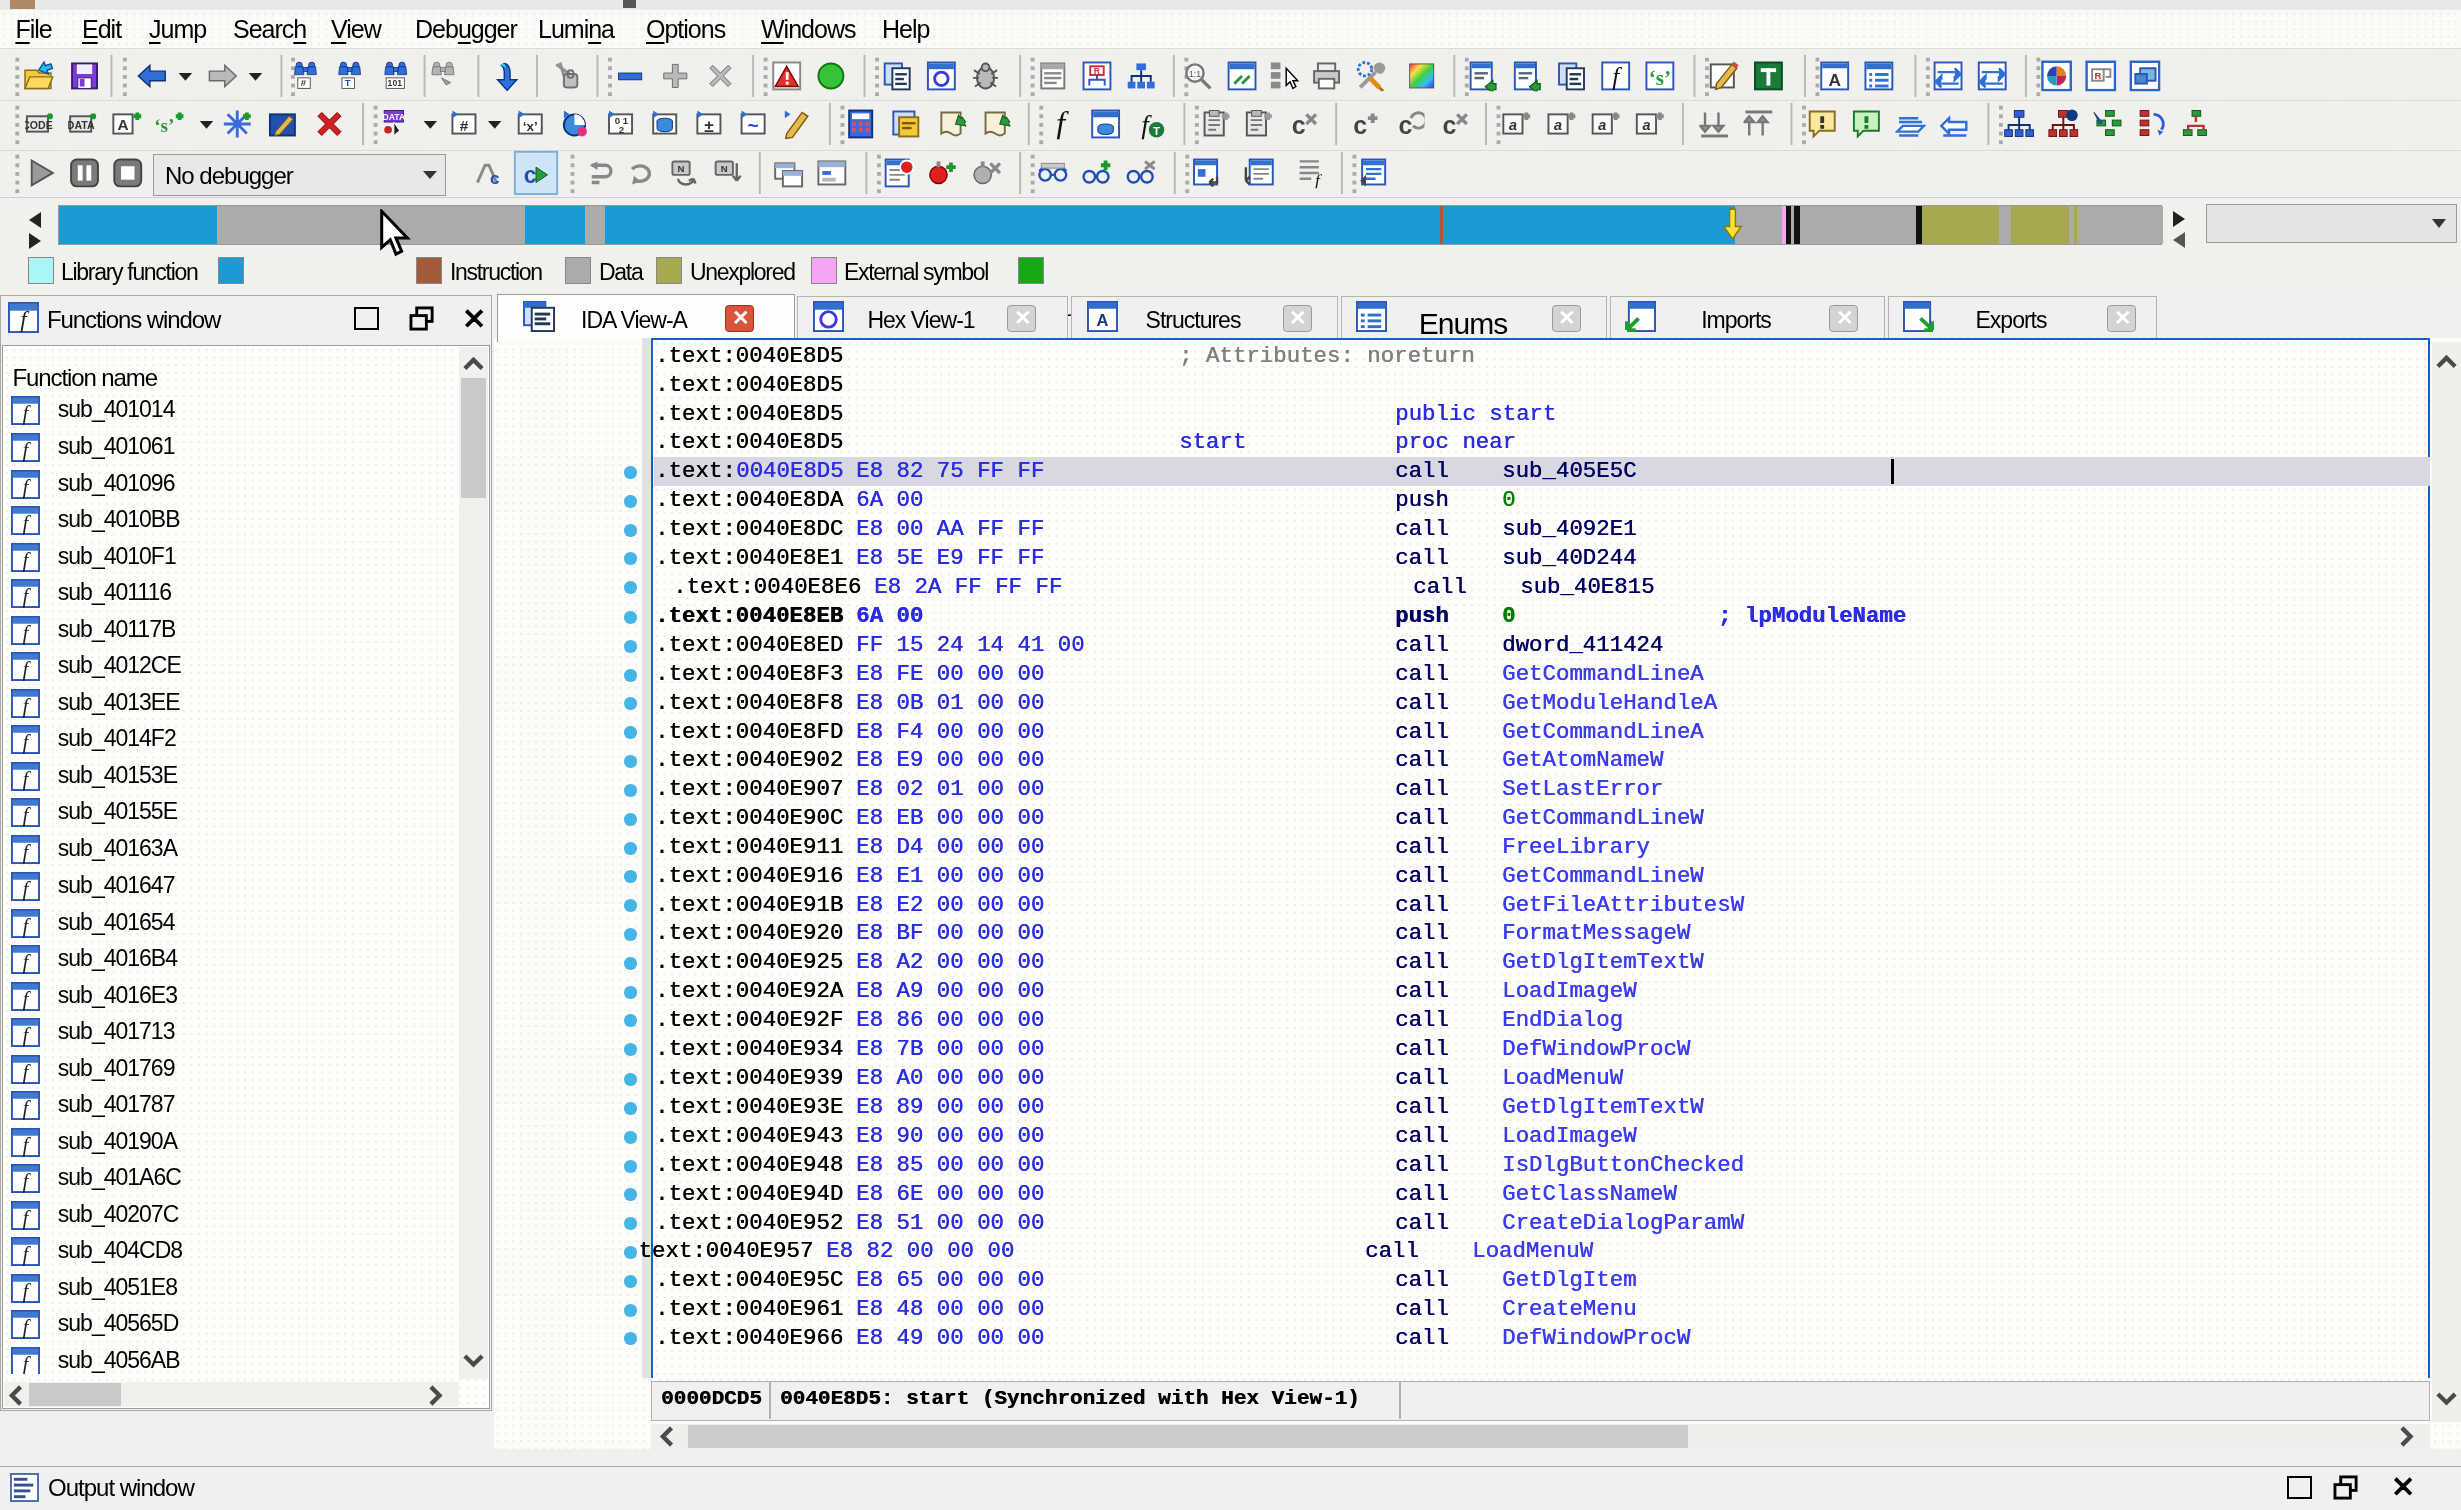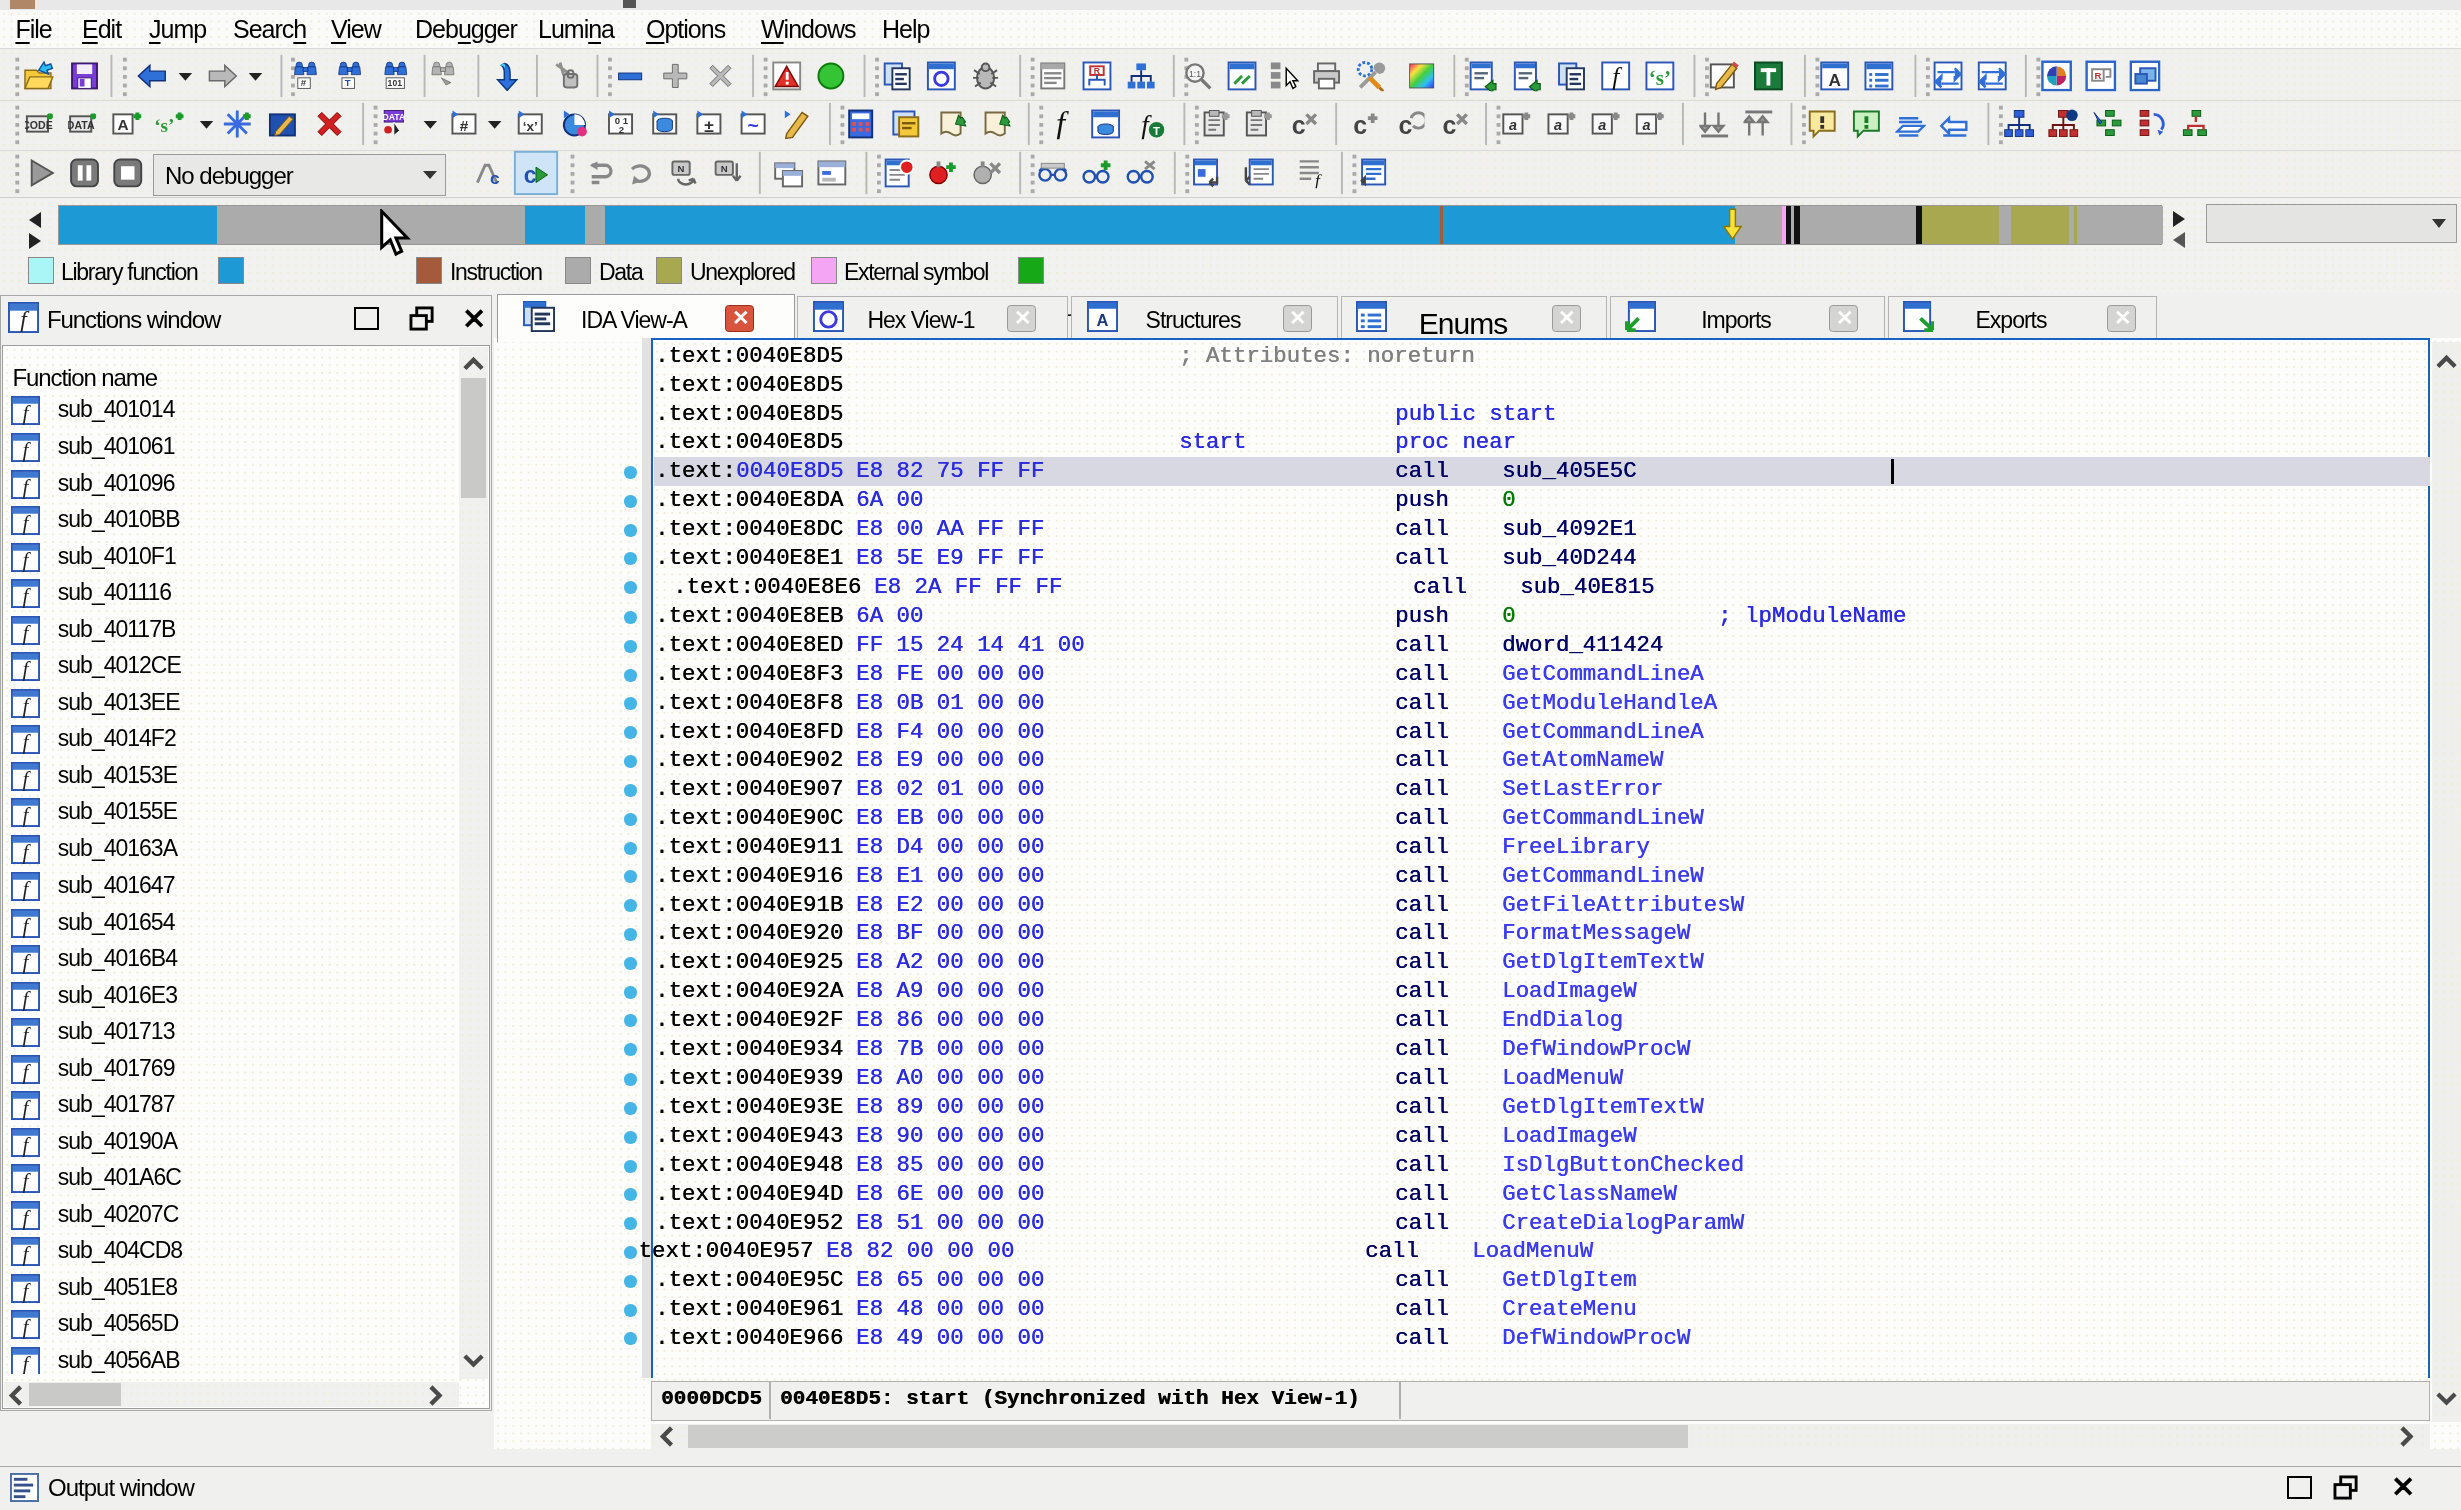--- a/index.html
+++ b/index.html
@@ -1229,21 +1229,21 @@
 <div id="disasm">
     <div class="dline mono" style="left:654px;top:342px;width:1776px;"><span style="left:1px;color:#000;">.text:0040E8D5</span><span class="c-g" style="left:525px;">; Attributes: noreturn</span></div>
     <div class="dline mono" style="left:654px;top:371px;width:1776px;"><span style="left:1px;color:#000;">.text:0040E8D5</span></div>
     <div class="dline mono" style="left:654px;top:400px;width:1776px;"><span style="left:1px;color:#000;">.text:0040E8D5</span><span class="c-b" style="left:741px;">public start</span></div>
     <div class="dline mono" style="left:654px;top:428px;width:1776px;"><span style="left:1px;color:#000;">.text:0040E8D5</span><span class="c-b" style="left:525px;">start</span><span class="c-b" style="left:741px;">proc near</span></div>
     <div class="dline mono" style="left:654px;top:457px;width:1776px;background:#d8d8e2;"><span style="left:1px;color:#000;">.text:</span><span style="left:82px;" class="c-b">0040E8D5</span><span class="c-b" style="left:202px;">E8 82 75 FF FF</span><span class="c-n" style="left:741px;">call</span><span class="c-n" style="left:848px;">sub_405E5C</span></div>
     <div class="dline mono" style="left:654px;top:486px;width:1776px;"><span style="left:1px;color:#000;">.text:0040E8DA</span><span class="c-b" style="left:202px;">6A 00</span><span class="c-n" style="left:741px;">push</span><span class="c-gr" style="left:848px;">0</span></div>
     <div class="dline mono" style="left:654px;top:515px;width:1776px;"><span style="left:1px;color:#000;">.text:0040E8DC</span><span class="c-b" style="left:202px;">E8 00 AA FF FF</span><span class="c-n" style="left:741px;">call</span><span class="c-n" style="left:848px;">sub_4092E1</span></div>
     <div class="dline mono" style="left:654px;top:544px;width:1776px;"><span style="left:1px;color:#000;">.text:0040E8E1</span><span class="c-b" style="left:202px;">E8 5E E9 FF FF</span><span class="c-n" style="left:741px;">call</span><span class="c-n" style="left:848px;">sub_40D244</span></div>
     <div class="dline mono" style="left:672px;top:573px;width:1919px;"><span style="left:1px;color:#000;">.text:0040E8E6</span><span class="c-b" style="left:202px;">E8 2A FF FF FF</span><span class="c-n" style="left:741px;">call</span><span class="c-n" style="left:848px;">sub_40E815</span></div>
-    <div class="dline mono" style="left:654px;top:602px;width:1776px;"><span style="left:1px;color:#000;">.text:0040E8EB</span><span class="c-b" style="left:202px;">6A 00</span><span class="c-n" style="left:741px;">push</span><span class="c-gr" style="left:848px;">0</span><span class="c-b" style="left:1064px;">; lpModuleName</span></div>
+    <div class="dline mono" style="left:654px;top:602px;width:1776px;font-weight:bold;"><span style="left:1px;color:#000;">.text:0040E8EB</span><span class="c-b" style="left:202px;">6A 00</span><span class="c-n" style="left:741px;">push</span><span class="c-gr" style="left:848px;">0</span><span class="c-b" style="left:1064px;">; lpModuleName</span></div>
     <div class="dline mono" style="left:654px;top:631px;width:1776px;"><span style="left:1px;color:#000;">.text:0040E8ED</span><span class="c-b" style="left:202px;">FF 15 24 14 41 00</span><span class="c-n" style="left:741px;">call</span><span class="c-n" style="left:848px;">dword_411424</span></div>
     <div class="dline mono" style="left:654px;top:660px;width:1776px;"><span style="left:1px;color:#000;">.text:0040E8F3</span><span class="c-b" style="left:202px;">E8 FE 00 00 00</span><span class="c-n" style="left:741px;">call</span><span class="c-a" style="left:848px;">GetCommandLineA</span></div>
     <div class="dline mono" style="left:654px;top:689px;width:1776px;"><span style="left:1px;color:#000;">.text:0040E8F8</span><span class="c-b" style="left:202px;">E8 0B 01 00 00</span><span class="c-n" style="left:741px;">call</span><span class="c-a" style="left:848px;">GetModuleHandleA</span></div>
     <div class="dline mono" style="left:654px;top:718px;width:1776px;"><span style="left:1px;color:#000;">.text:0040E8FD</span><span class="c-b" style="left:202px;">E8 F4 00 00 00</span><span class="c-n" style="left:741px;">call</span><span class="c-a" style="left:848px;">GetCommandLineA</span></div>
     <div class="dline mono" style="left:654px;top:746px;width:1776px;"><span style="left:1px;color:#000;">.text:0040E902</span><span class="c-b" style="left:202px;">E8 E9 00 00 00</span><span class="c-n" style="left:741px;">call</span><span class="c-a" style="left:848px;">GetAtomNameW</span></div>
     <div class="dline mono" style="left:654px;top:775px;width:1776px;"><span style="left:1px;color:#000;">.text:0040E907</span><span class="c-b" style="left:202px;">E8 02 01 00 00</span><span class="c-n" style="left:741px;">call</span><span class="c-a" style="left:848px;">SetLastError</span></div>
     <div class="dline mono" style="left:654px;top:804px;width:1776px;"><span style="left:1px;color:#000;">.text:0040E90C</span><span class="c-b" style="left:202px;">E8 EB 00 00 00</span><span class="c-n" style="left:741px;">call</span><span class="c-a" style="left:848px;">GetCommandLineW</span></div>
     <div class="dline mono" style="left:654px;top:833px;width:1776px;"><span style="left:1px;color:#000;">.text:0040E911</span><span class="c-b" style="left:202px;">E8 D4 00 00 00</span><span class="c-n" style="left:741px;">call</span><span class="c-a" style="left:848px;">FreeLibrary</span></div>
     <div class="dline mono" style="left:654px;top:862px;width:1776px;"><span style="left:1px;color:#000;">.text:0040E916</span><span class="c-b" style="left:202px;">E8 E1 00 00 00</span><span class="c-n" style="left:741px;">call</span><span class="c-a" style="left:848px;">GetCommandLineW</span></div>
     <div class="dline mono" style="left:654px;top:891px;width:1776px;"><span style="left:1px;color:#000;">.text:0040E91B</span><span class="c-b" style="left:202px;">E8 E2 00 00 00</span><span class="c-n" style="left:741px;">call</span><span class="c-a" style="left:848px;">GetFileAttributesW</span></div>

